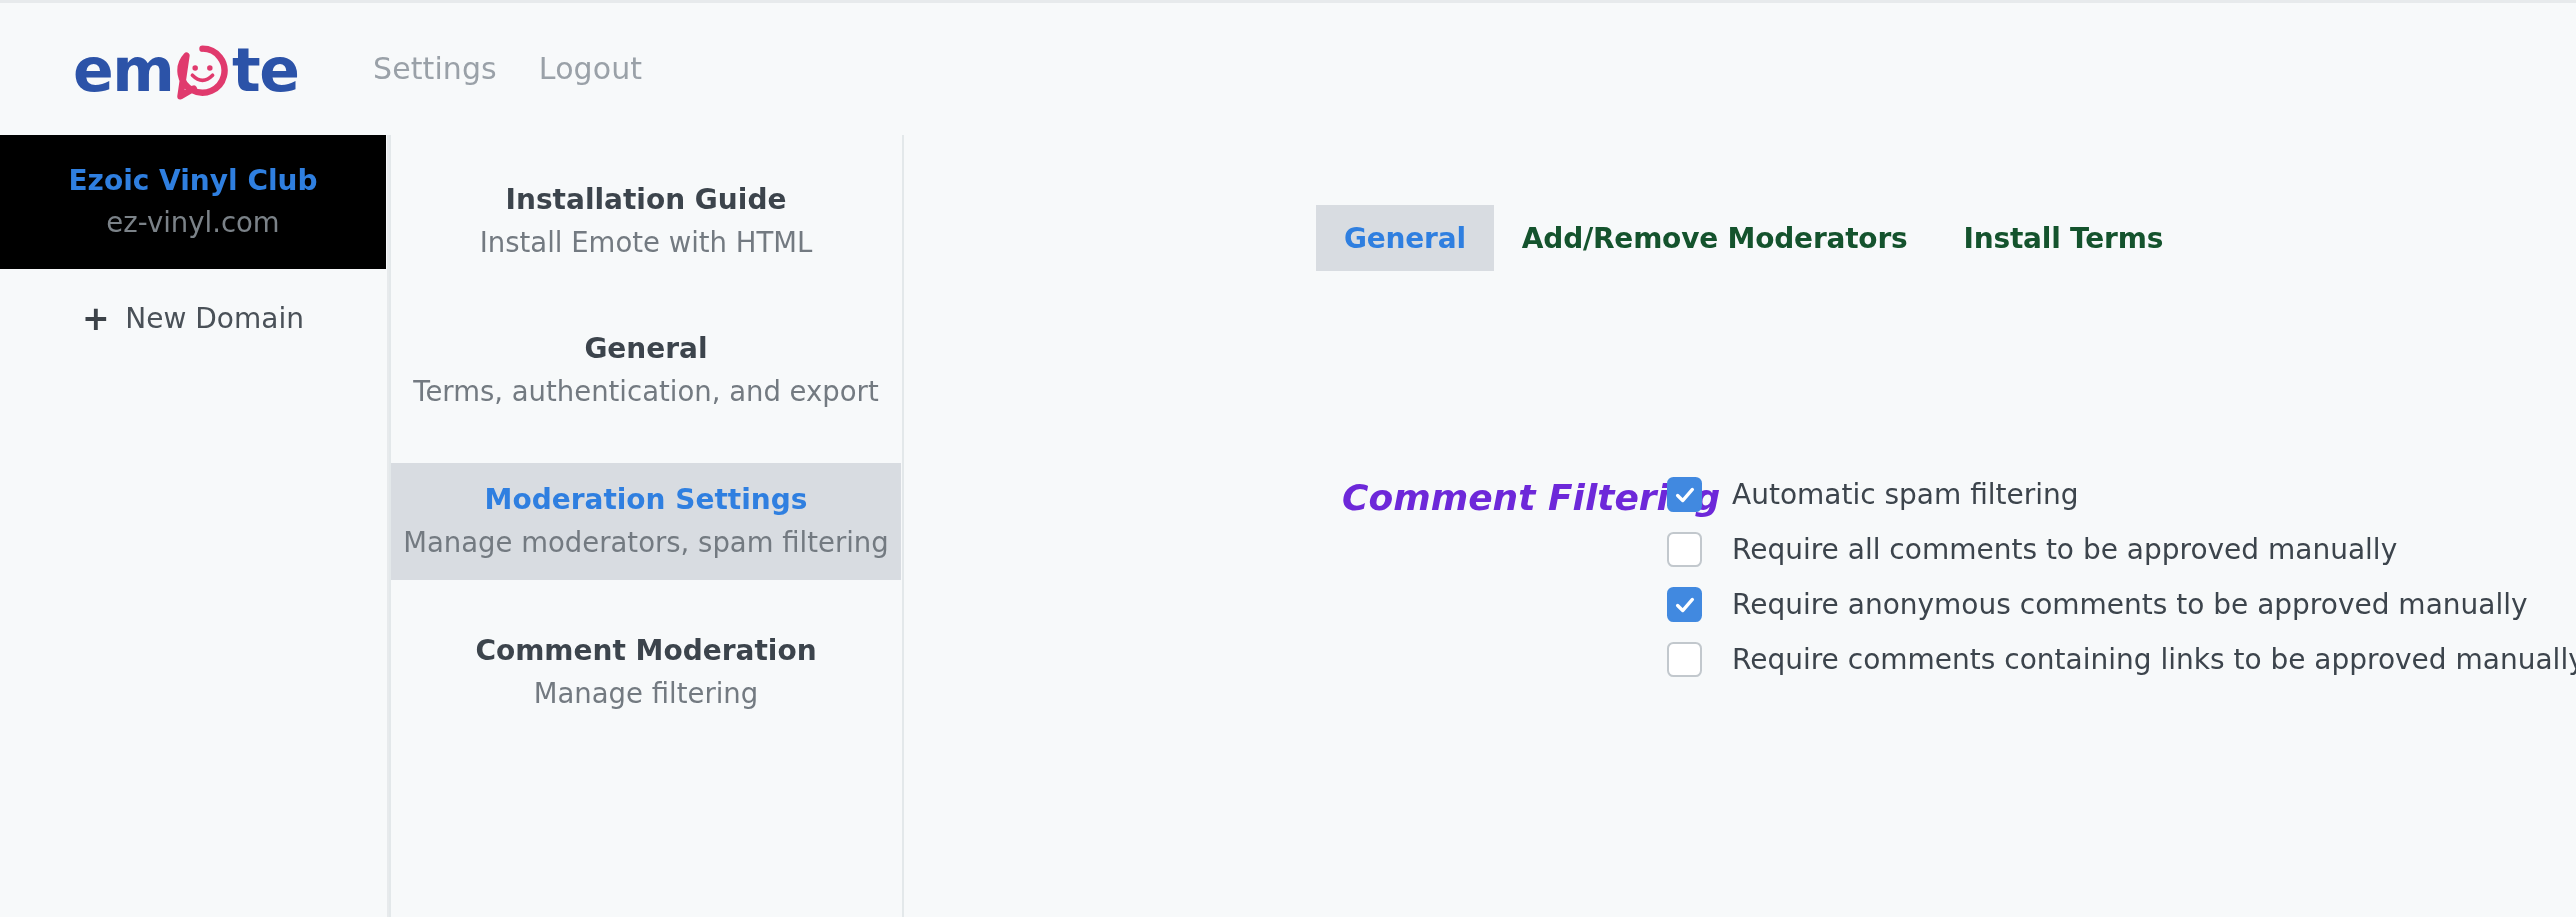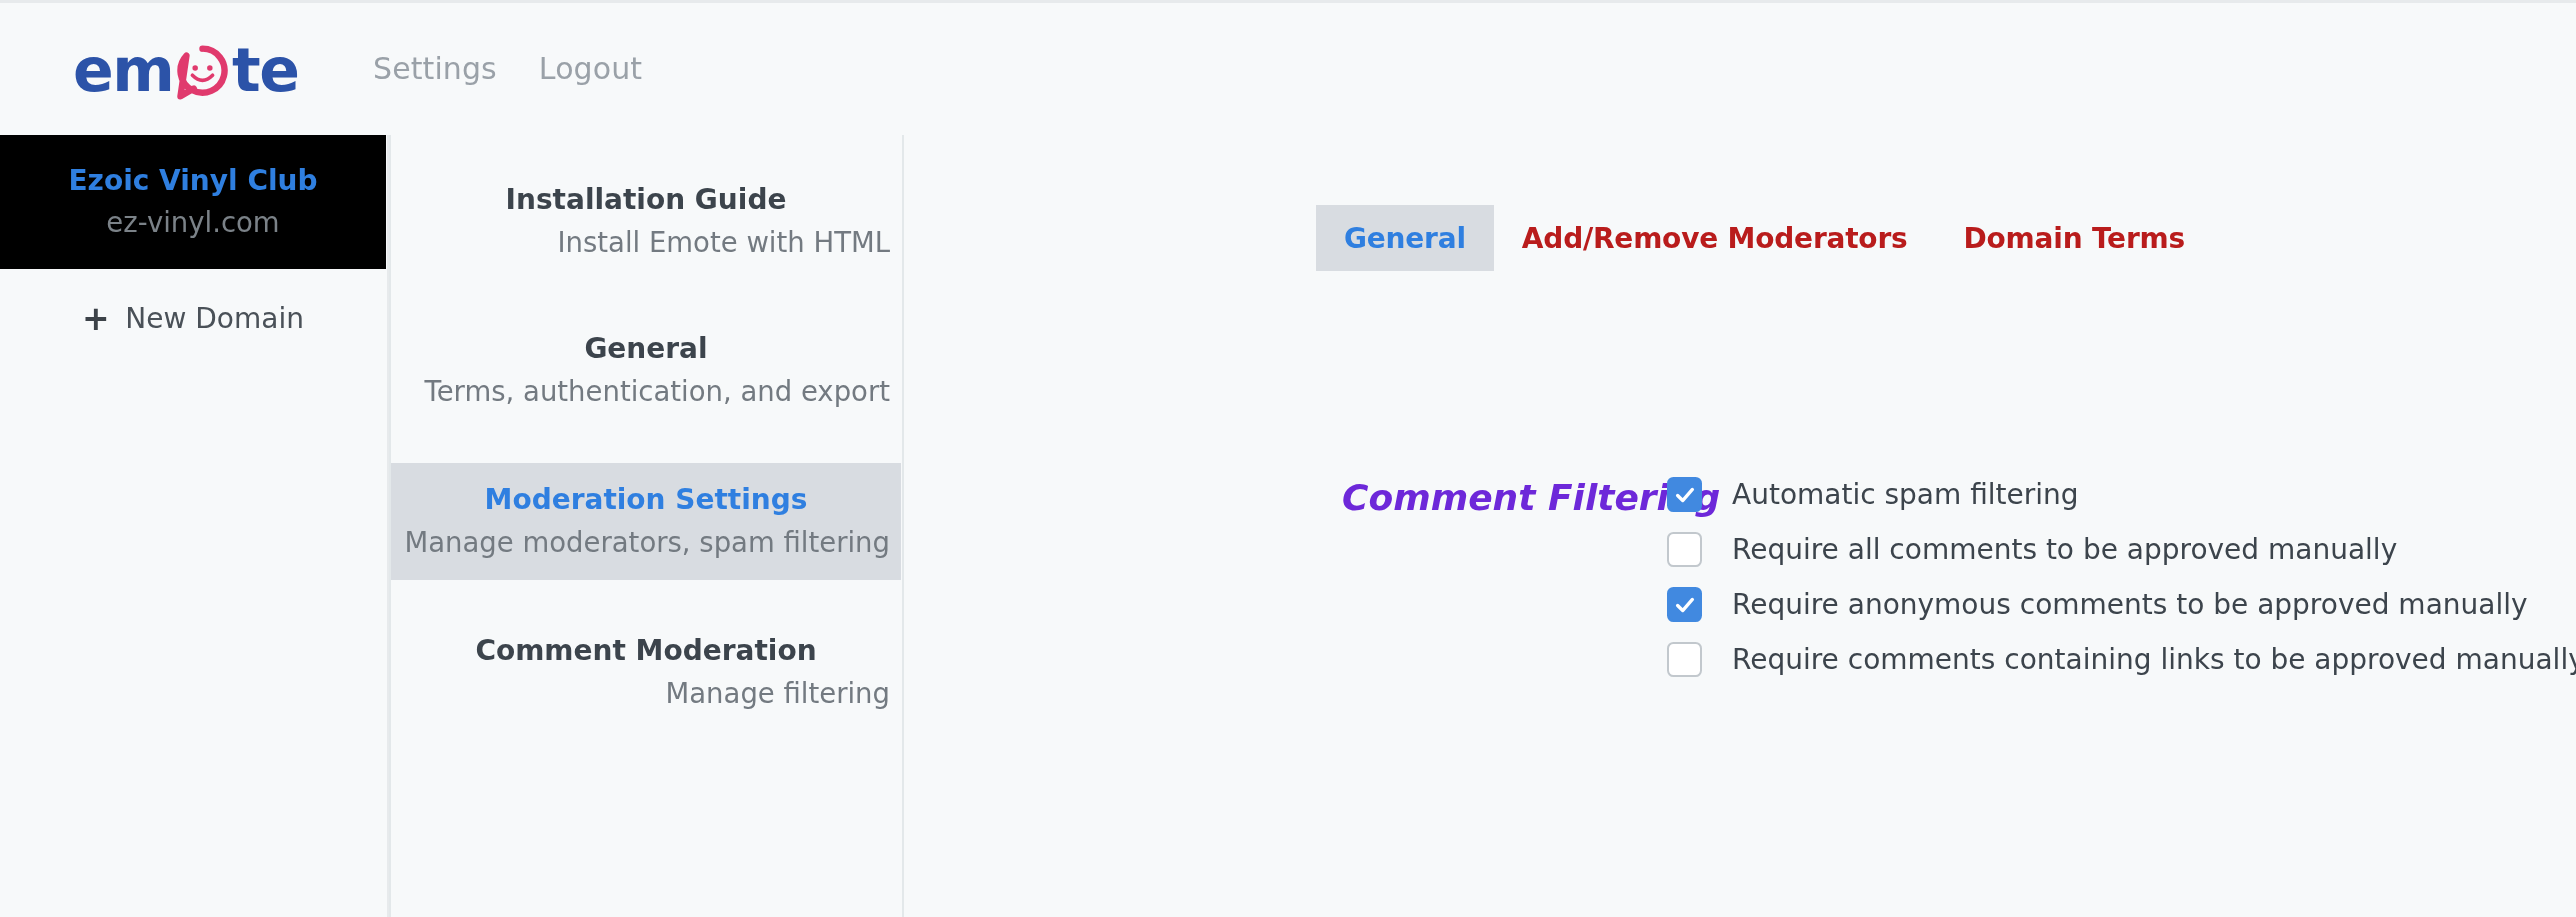--- a/index.html
+++ b/index.html
@@ -90,33 +90,32 @@
   }
   .nav-item.active { background:#d8dce1; }
   .nav-title {
     font-size:28px; font-weight:bold; color:#3c444c;
     line-height:1.4; font-family:"DejaVu Sans", sans-serif;
   }
   .nav-item.active .nav-title { color:#2f7fe0; }
   .nav-sub {
     font-size:27.5px; color:#737a81; line-height:1.4; margin-top:3.7px;
     font-family:"DejaVu Sans", sans-serif;
-    text-align:right;
   }
 
   
   .main { position:absolute; top:135px; left:904px; width:1672px; height:783px; }
 
   .tabs {
     position:absolute; top:70px; left:412px;
     display:flex; align-items:stretch; height:66px;
   }
   .tab {
     display:flex; align-items:center; justify-content:center;
-    padding:0 28px; font-size:28px; font-weight:bold; color:#b91c1c;
+    padding:0 28px; font-size:28px; font-weight:bold; color:#14532d;
     cursor:pointer; font-family:"DejaVu Sans", sans-serif;
     letter-spacing:-0.2px;
   }
   .tab.active { background:#d8dce1; color:#2f7fe0; }
 
   .form-row {
     position:absolute; top:332px; left:0; width:1672px;
   }
   .section-label {
     position:absolute; left:438px; top:10px;
@@ -199,21 +198,21 @@
       <div class="nav-sub">Manage filtering</div>
     </div>
 
   </div>
 
   <div class="main">
 
     <div class="tabs">
       <div class="tab active">General</div>
       <div class="tab">Add/Remove Moderators</div>
-      <div class="tab">Domain Terms</div>
+      <div class="tab">Install Terms</div>
     </div>
 
     <div class="form-row">
       <div class="section-label">Comment Filtering</div>
 
       <div class="checkbox-list">
 
         <label class="checkbox-row">
           <span class="cb checked">
             <svg width="24" height="24" viewBox="0 0 26 26">

